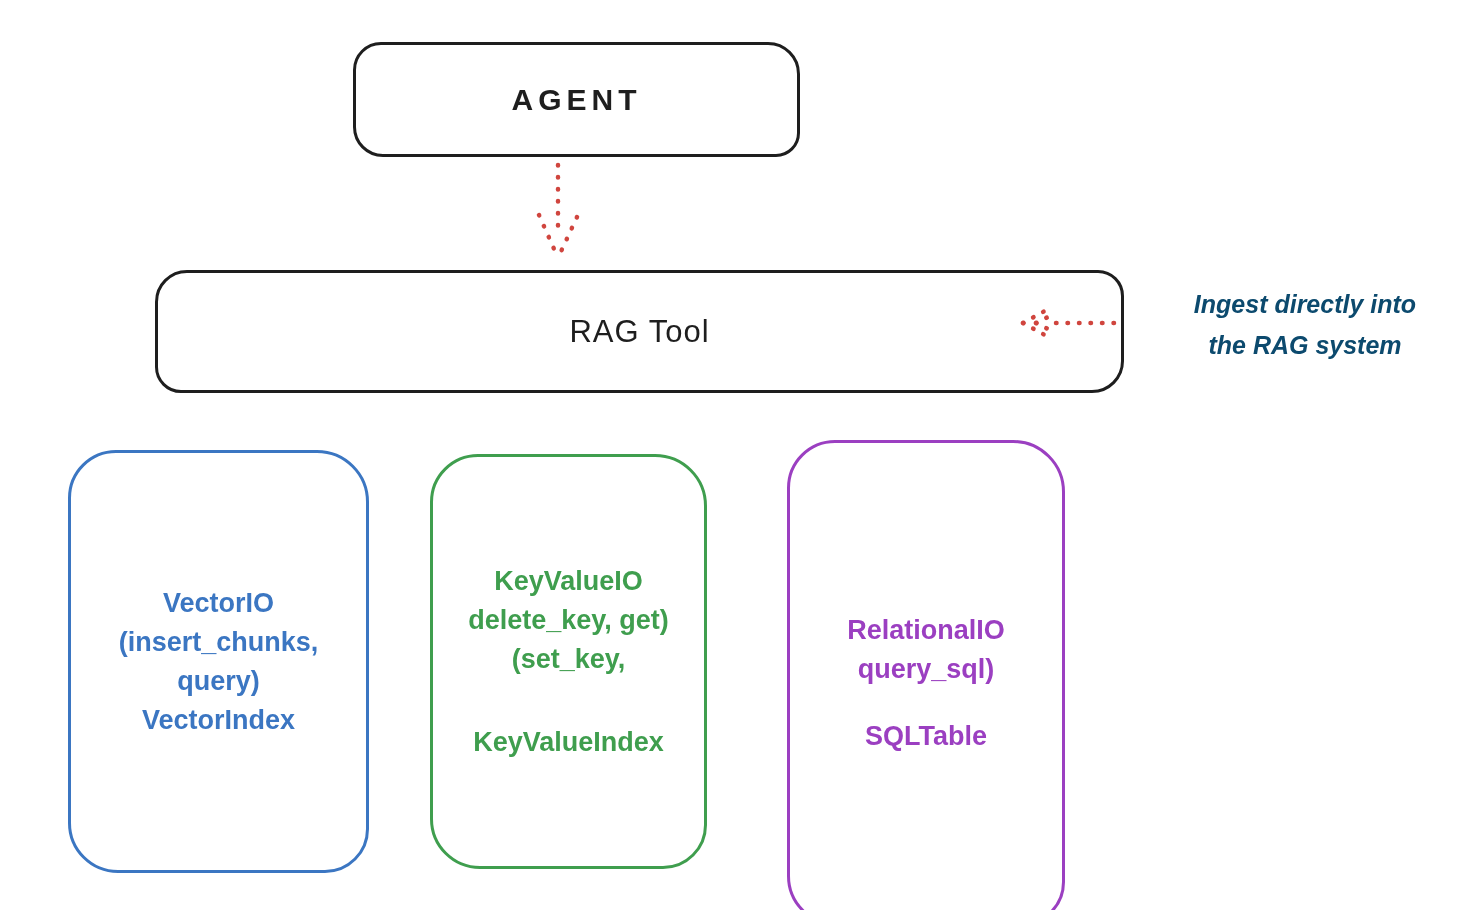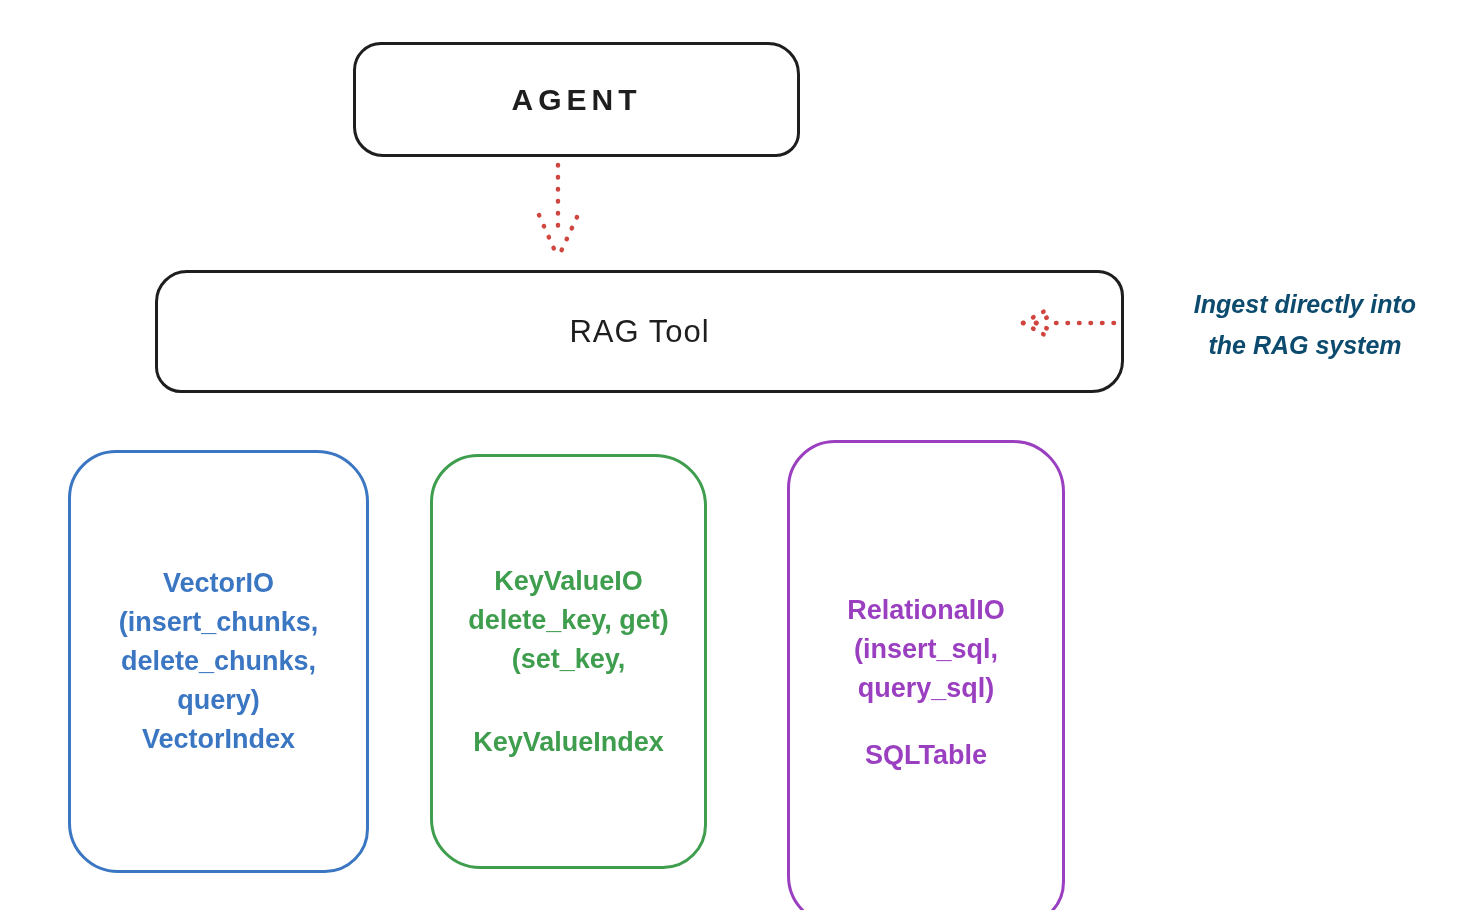--- a/index.html
+++ b/index.html
@@ -94,37 +94,35 @@
 
   <div class="annotation">
     <div>Ingest directly into</div>
     <div>the RAG system</div>
   </div>
 
   <div class="pillar pillar-vector">
     <div>
       <div>VectorIO</div>
       <div>(insert_chunks,</div>
-      <div>delete_chunks,</div>
       <div>query)</div>
     </div>
     <div class="secondary">VectorIndex</div>
   </div>
 
   <div class="pillar pillar-keyvalue">
     <div>
       <div>KeyValueIO</div>
       <div>delete_key, get)</div>
       <div>(set_key,</div>
     </div>
     <div class="secondary">KeyValueIndex</div>
   </div>
 
   <div class="pillar pillar-relational">
     <div>
       <div>RelationalIO</div>
-      <div>(insert_sql,</div>
       <div>query_sql)</div>
     </div>
     <div class="secondary">SQLTable</div>
   </div>
 
 </div>
 
 </body></html>

